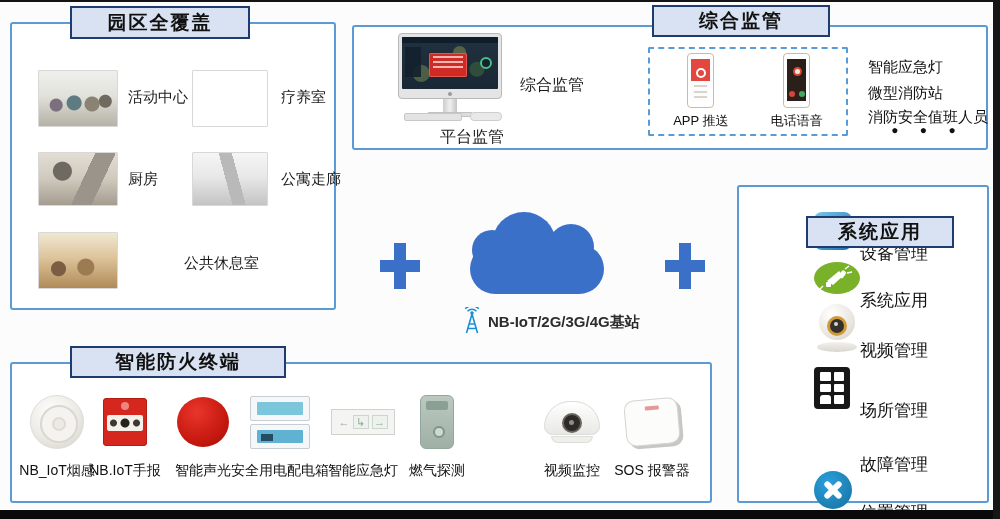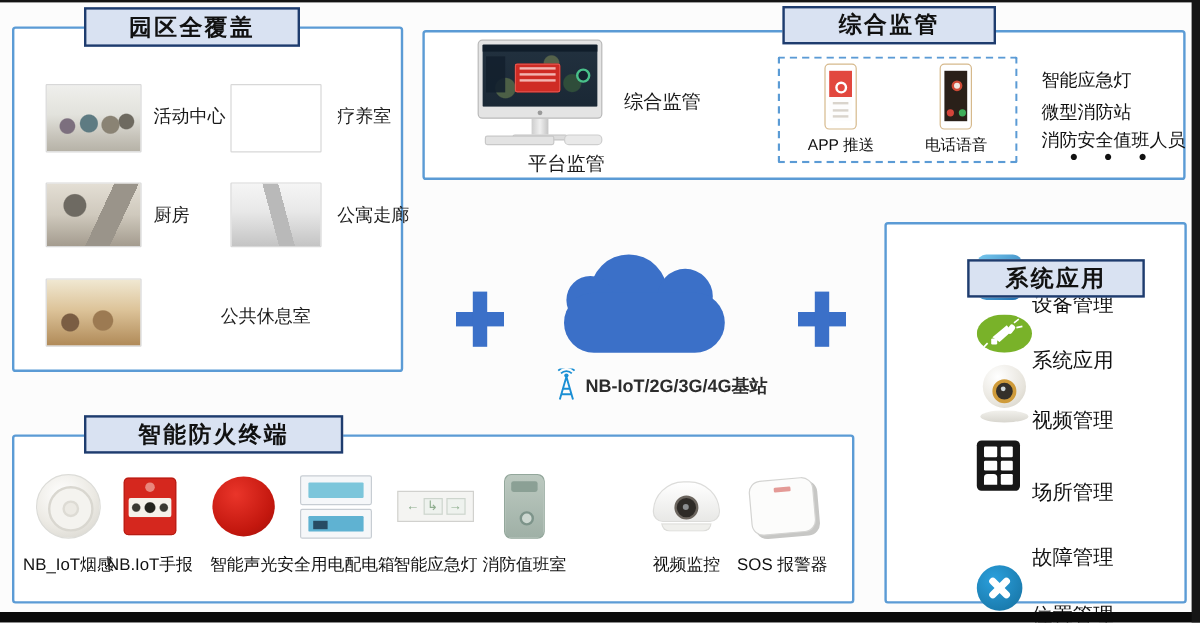--- a/index.html
+++ b/index.html
@@ -386,21 +386,21 @@
             <span>→</span>
           </div>
         </div>
       </div>
     <div class="t-label">智能应急灯</div>
   </div>
   <div class="t-cell" style="left:387px;">
     <div class="t-img">
         <div class="dev-gas"></div>
       </div>
-    <div class="t-label">消防值班室</div>
+    <div class="t-label">燃气探测</div>
   </div>
   <div class="t-cell" style="left:522px;">
     <div class="t-img">
         <div class="dev-dome">
       <div class="top"></div>
           <div class="lens"></div>
           <div class="glint"></div>
           <div class="rim"></div>
     </div>
       </div>

